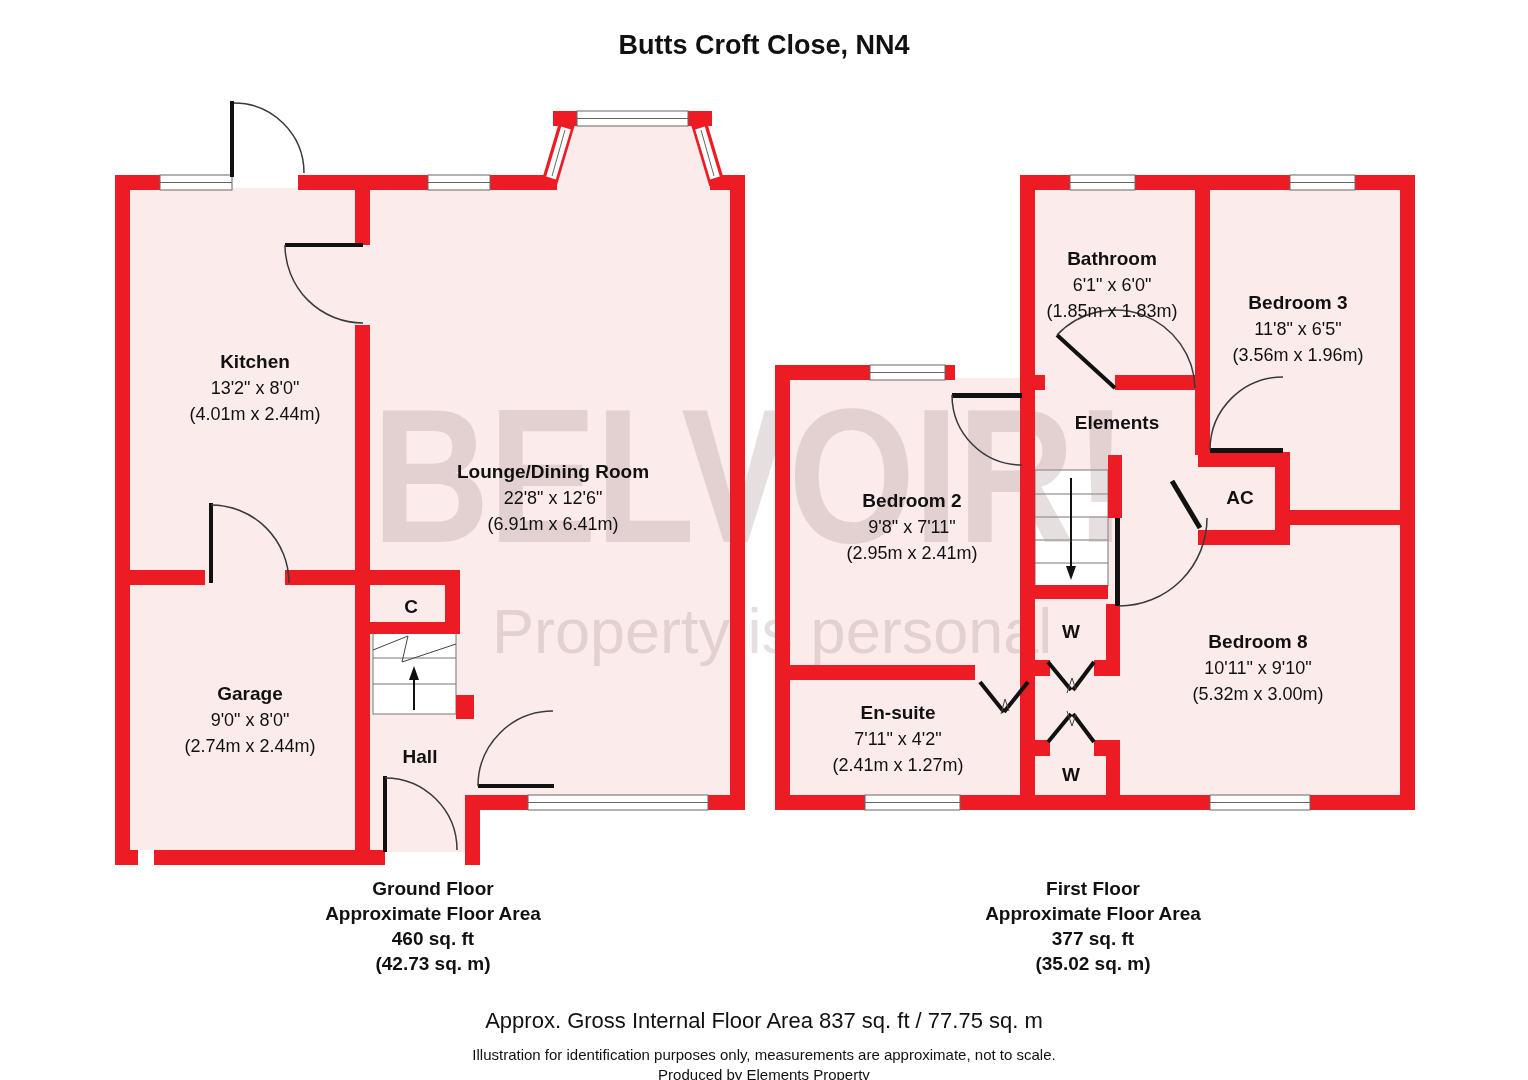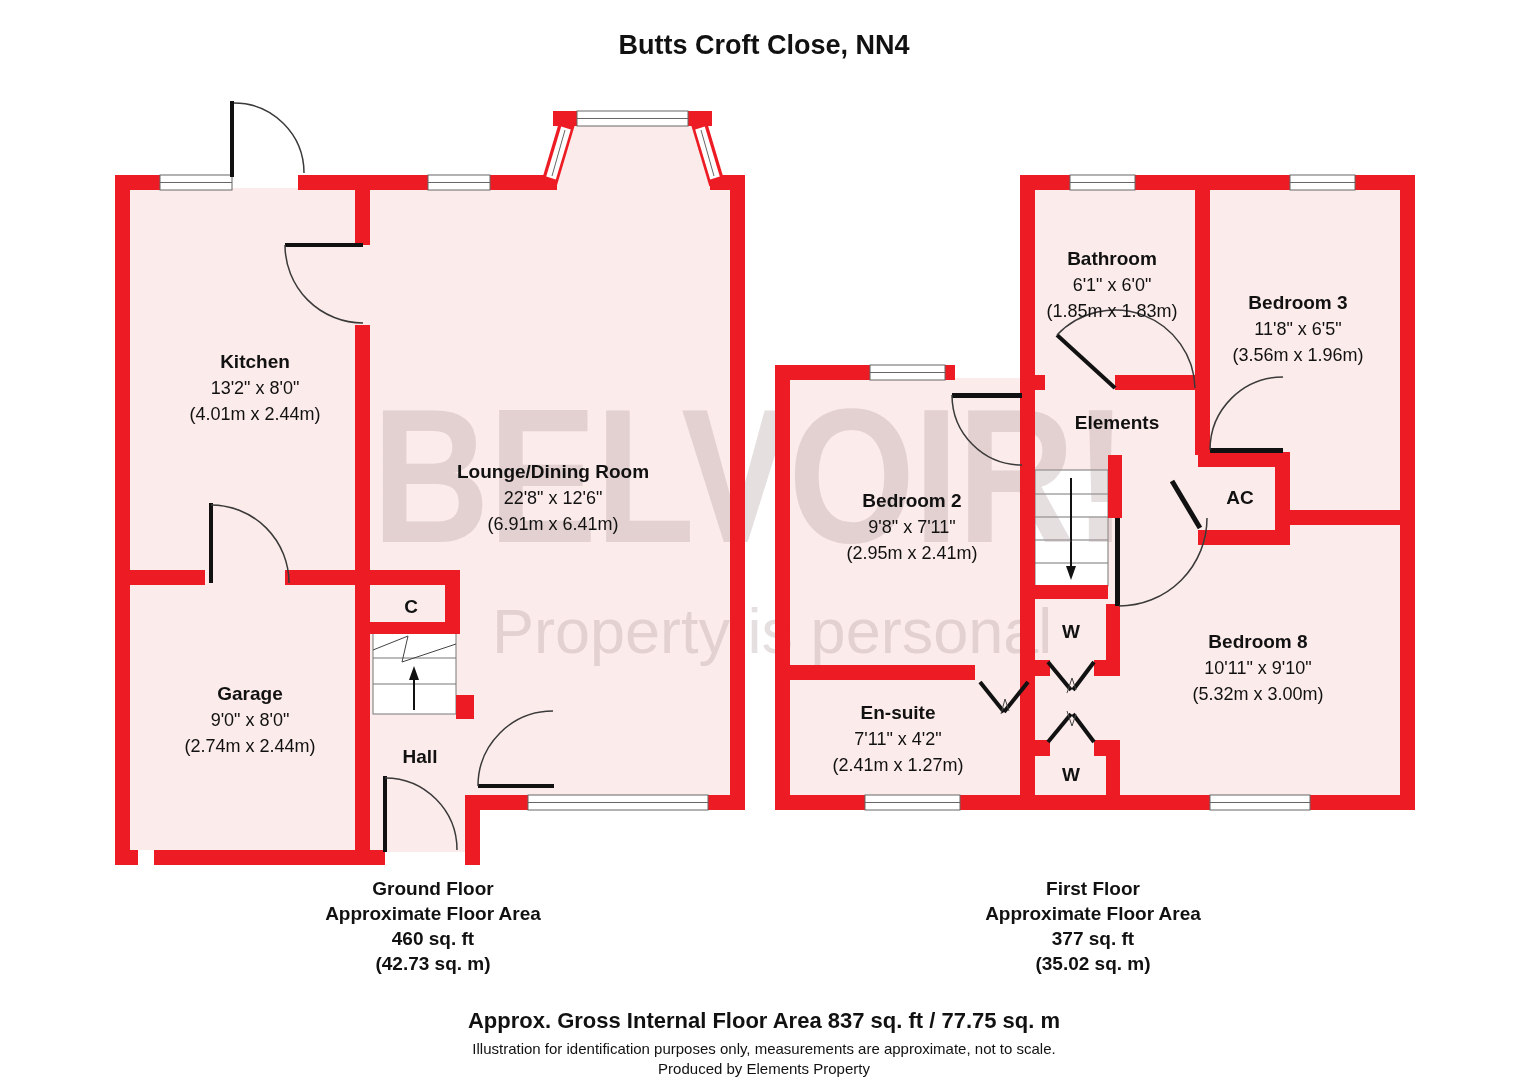--- a/index.html
+++ b/index.html
@@ -18,22 +18,22 @@
   .lbl .dm{display:block;font-size:18px;}
   .caption{position:absolute;transform:translateX(-50%);text-align:center;
            font-weight:bold;font-size:19px;line-height:25px;white-space:nowrap;}
   .wm1{position:absolute;left:372px;top:380px;font-size:192px;font-weight:bold;
        letter-spacing:-2px;color:rgba(168,148,148,0.30);transform:scaleX(.85);
        transform-origin:left top;line-height:1;white-space:nowrap;}
   .wm2{position:absolute;left:492px;top:600px;font-size:63px;
        color:rgba(168,148,148,0.30);line-height:1;white-space:nowrap;}
   .footer{position:absolute;left:764px;top:1008px;transform:translateX(-50%);
           text-align:center;white-space:nowrap;}
-  .footer .f1{font-size:22px;font-weight:bold;display:block;}
-  .footer .f2{font-size:15px;display:block;margin-top:6px;}
+  .footer .f1{font-size:22px;font-weight:normal;display:block;}
+  .footer .f2{font-size:15px;display:block;margin-top:12px;}
   .footer .f3{font-size:15px;display:block;margin-top:3px;}
 </style>
 </head>
 <body>
 
 <div class="page">
 
   <svg id="plan-fills" class="layer" width="1528" height="1080">
     <g>
       <path d="M130,188 H551 L572,126 H692 L713,188 H732 V797 H468 V852 H130 Z" fill="#fcebeb"></path>

